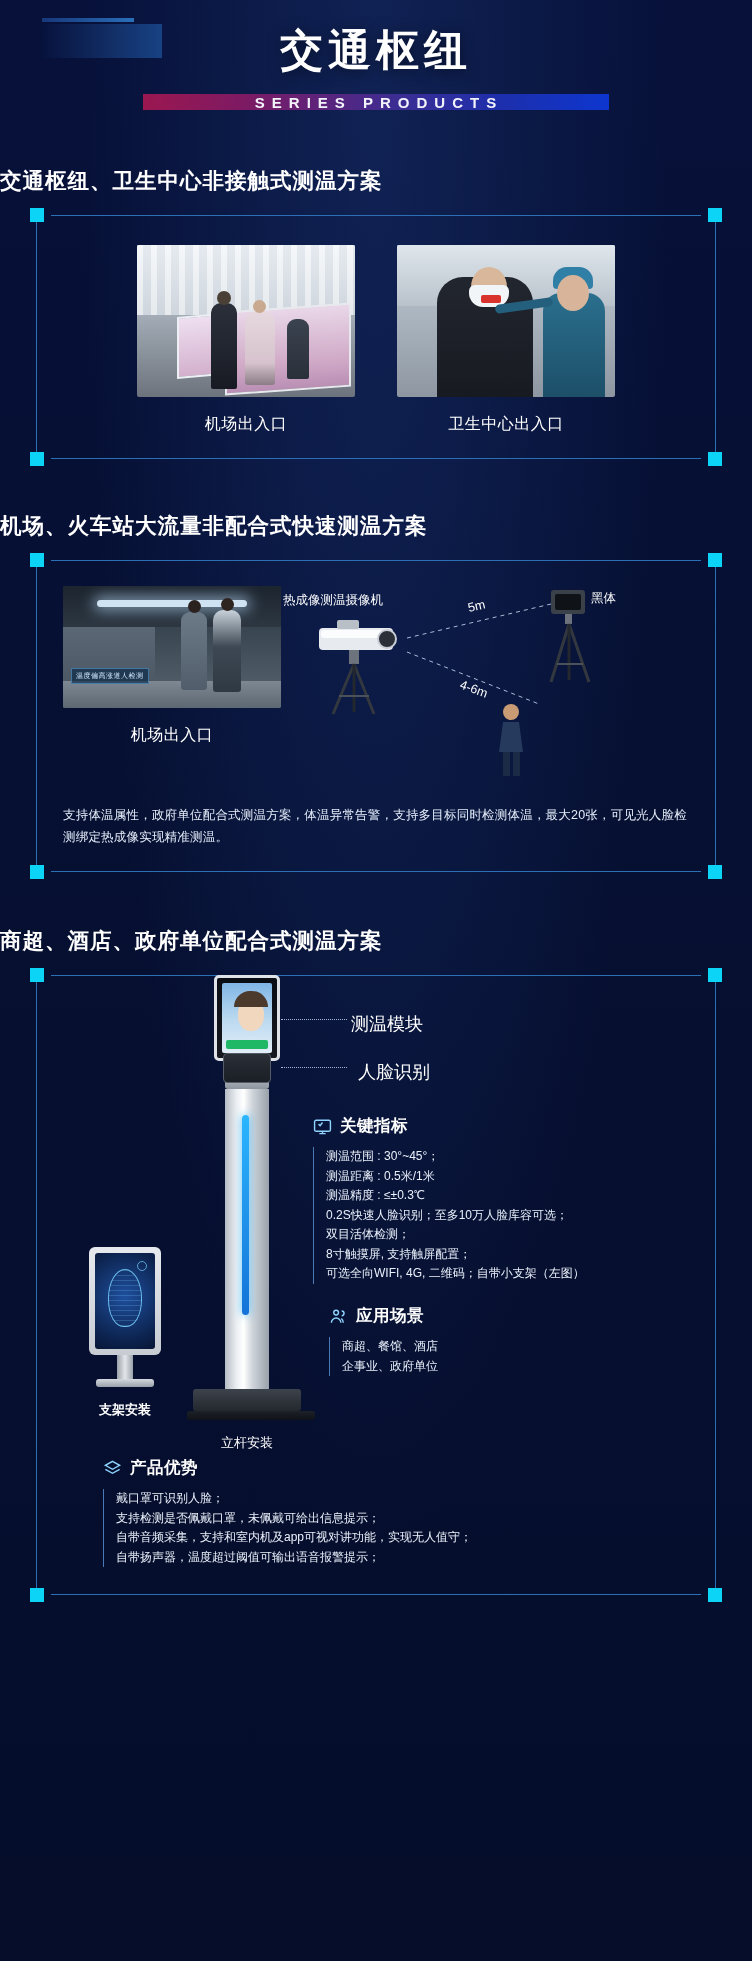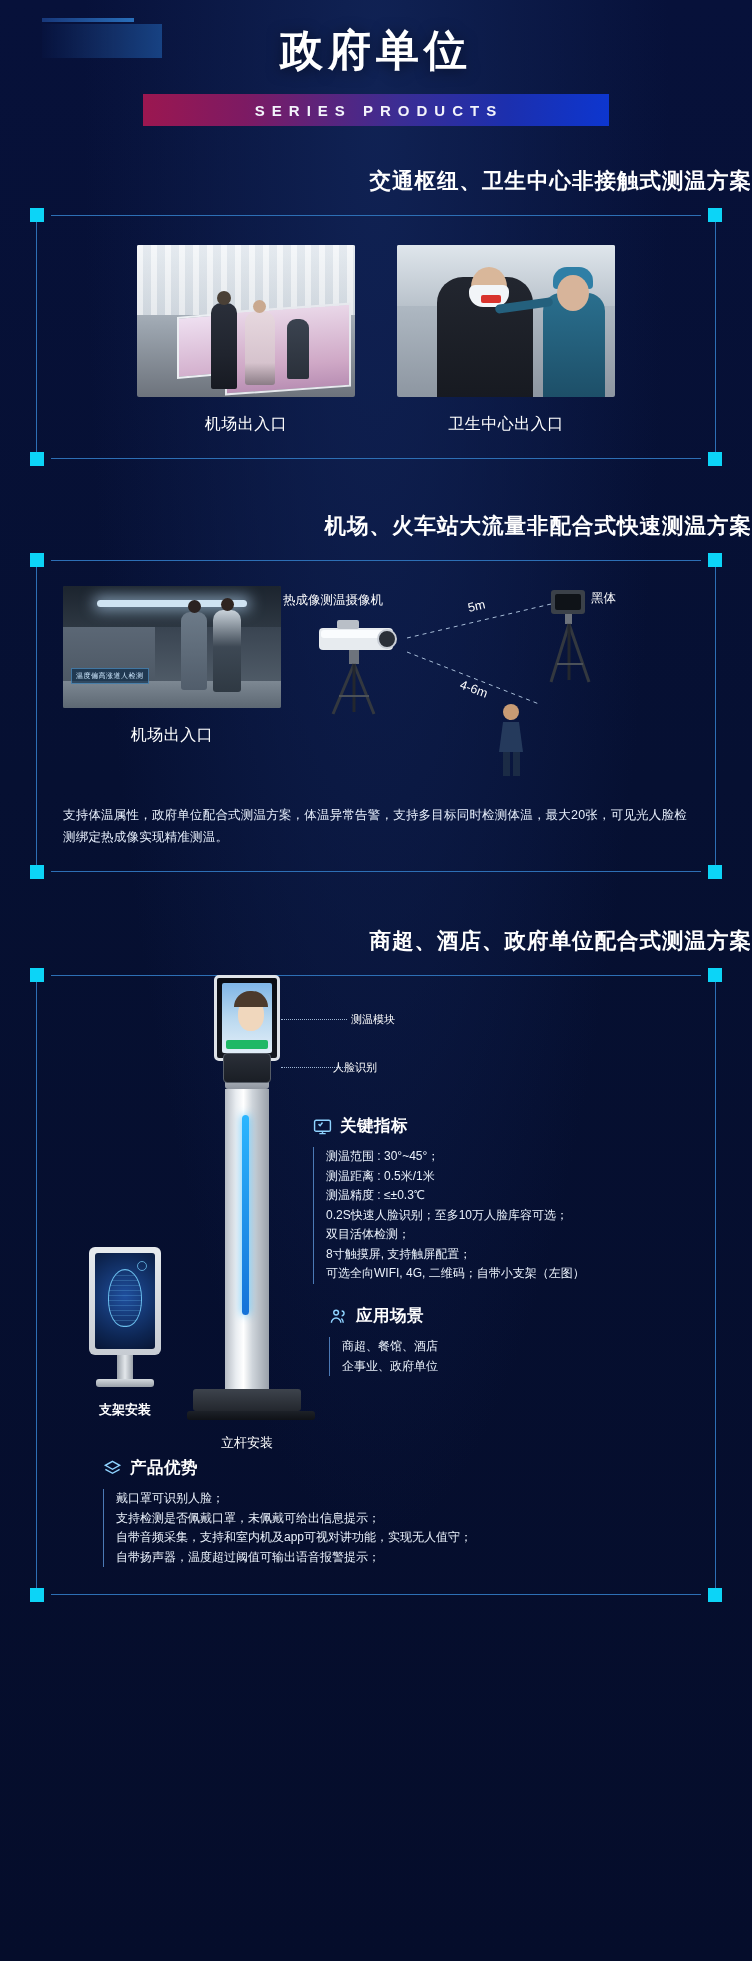--- a/index.html
+++ b/index.html
@@ -46,37 +46,37 @@
     font-weight: bold;
     letter-spacing: 5px;
     color: #ffffff;
     text-shadow: 0 2px 14px rgba(0,0,0,.5);
     line-height: 64px;
   }
   .sub-ribbon {
     position: relative;
     margin: 12px auto 0;
     width: 466px;
-    height: 32px;
+    height: 16px;
     background: linear-gradient(90deg, #9b1750 0%, #7d1a63 22%, #3b2d94 55%, #1c2fae 78%, #0d36cf 100%);
     display: flex;
     align-items: center;
     justify-content: center;
   }
   .sub-ribbon span {
     font-size: 15px;
     letter-spacing: 7px;
     font-weight: bold;
     color: #f3f3fb;
     padding-left: 6px;
   }
 
   
   .sec-title {
-    text-align: right;
+    text-align: left;
     font-size: 21.5px;
     font-weight: bold;
     letter-spacing: 1px;
     color: #ffffff;
     margin: 16px auto;
   }
 
   
   .frame {
     position: relative;
@@ -392,21 +392,21 @@
     background: linear-gradient(180deg,#d3d8dd,#9aa1a9);
     border-radius: 3px;
   }
   .wallmount .cap-txt{
     text-align:center; font-size: 13px; padding-top: 14px; color:#fff;
   }
 
   
   .callout {
     position:absolute;
-    font-size: 11px;
+    font-size: 18px;
     color:#ffffff;
     white-space:nowrap;
   }
   .codot { position:absolute; border-top:1px dotted #9fb6d4; }
 
   
   .blk { position: absolute; }
   .blk-head {
     display:flex; align-items:center; gap:8px;
     font-size: 16.5px; font-weight: bold; color:#ffffff;
@@ -428,21 +428,21 @@
     left: 66px; top: 482px;
   }
 </style>
 </head>
 <body>
 
 <div class="page">
 
   <div class="header">
     <div class="hdr-bar"></div>
-    <div class="main-title">政府单位</div>
+    <div class="main-title">交通枢纽</div>
     <div class="sub-ribbon">
       <span>SERIES PRODUCTS</span>
     </div>
   </div>
 
   <div style="margin-top:14px;">
     <div class="sec-title">交通枢纽、卫生中心非接触式测温方案</div>
 
     <div class="frame">
       <div class="edge-top" style="left:14px;right:14px;"></div>
@@ -582,21 +582,21 @@
           </div>
           <div class="base"></div>
           <div class="base2"></div>
           <div class="cap-txt">立杆安装</div>
         </div>
 
         <div class="codot" style="left:244px; top:44px; width:66px;"></div>
         <div class="callout" style="left:314px; top:37px;">测温模块</div>
 
         <div class="codot" style="left:244px; top:92px; width:66px;"></div>
-        <div class="callout" style="left:296px; top:85px;">人脸识别</div>
+        <div class="callout" style="left:321px; top:85px;">人脸识别</div>
 
         <div class="wallmount">
           <div class="wm-body">
             <div class="wm-screen">
               <div class="wm-face"></div>
               <div class="wm-dot"></div>
             </div>
           </div>
           <div class="wm-neck"></div>
           <div class="wm-foot"></div>

